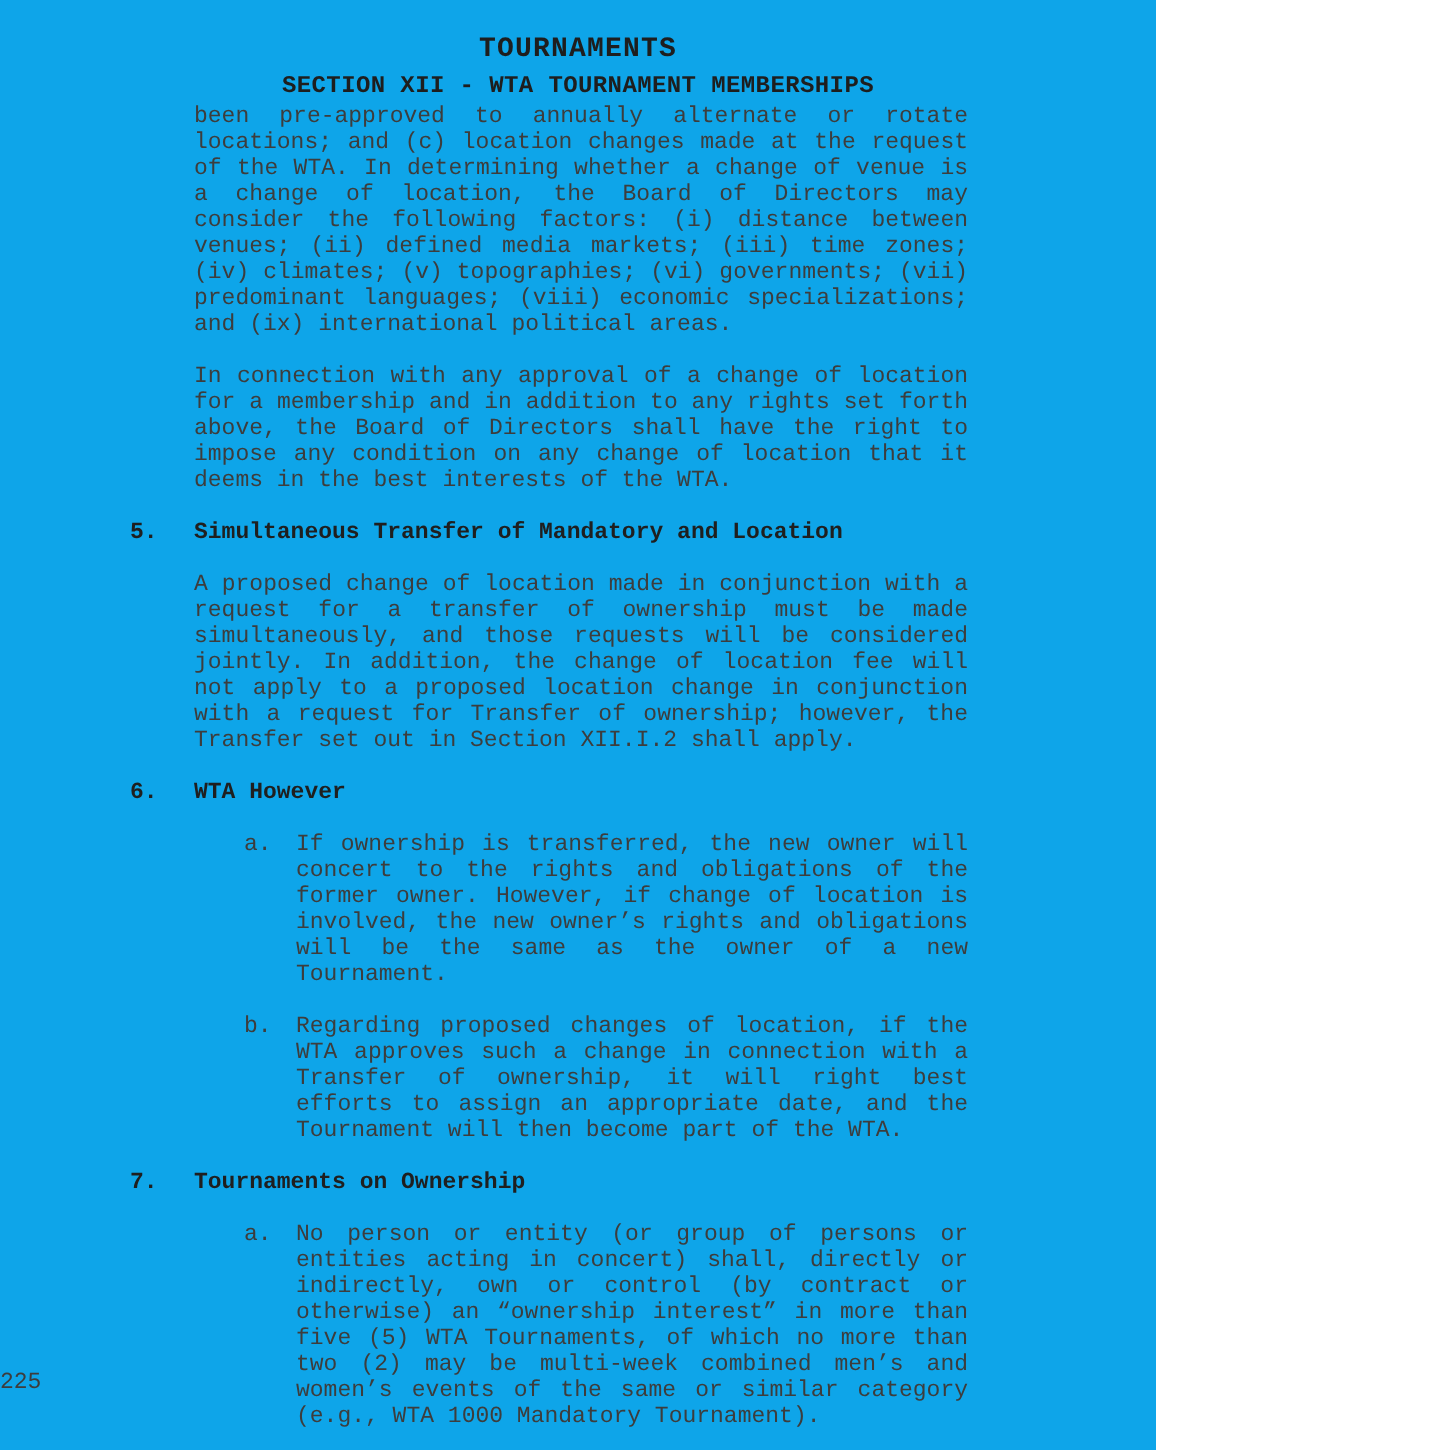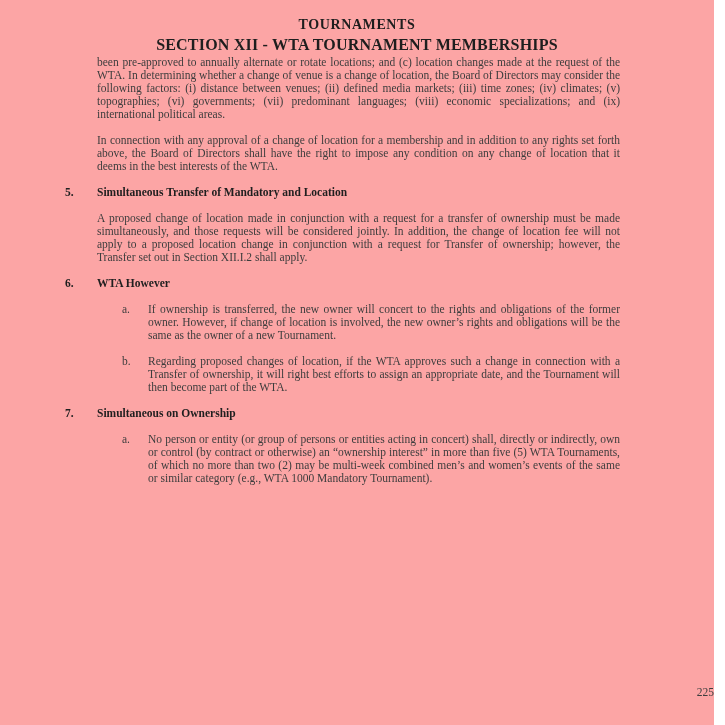--- a/index.html
+++ b/index.html
@@ -2,41 +2,41 @@
 <html><head>
 <meta charset="utf-8">
 <style>
   html, body {
     margin: 0;
     padding: 0;
     background: #ffffff;
   }
   .page {
     position: relative;
-    width: 714px;
+    width: 578px;
     height: 725px;
-    background: #fca5a5;
-    font-family: Liberation Serif, serif;
+    background: #0ea5e9;
+    font-family: Liberation Mono, monospace;
     color: #3d3d3d;
     overflow: hidden;
     box-sizing: border-box;
   }
   .doc-header {
     padding-top: 17px;
     text-align: center;
     color: #1e1e1e;
   }
   .doc-title {
     font-size: 14px;
     font-weight: bold;
     letter-spacing: 0.6px;
   }
   .doc-subtitle {
     margin-top: 3px;
-    font-size: 16px;
+    font-size: 12px;
     font-weight: bold;
     letter-spacing: 0.2px;
   }
   .doc-body {
     margin: 2px 94px 0 65px;
     font-size: 11.5px;
     line-height: 13px;
     text-align: justify;
   }
   .para {
@@ -70,21 +70,21 @@
     text-align: justify;
   }
   .item-body p:last-child {
     margin-bottom: 0;
   }
   .page-number {
     position: absolute;
     left: 0;
     right: 0;
     bottom: 27px;
-    text-align: right;
+    text-align: left;
     font-size: 11.5px;
     color: #3d3d3d;
   }
 </style>
 </head>
 <body>
 
 <div class="page">
 
   <div class="doc-header">
@@ -115,21 +115,21 @@
     </div>
     <div class="item">
       <span class="item-label">b.</span>
       <div class="item-body">
         <p>Regarding proposed changes of location, if the WTA approves such a change in connection with a Transfer of ownership, it will right best efforts to assign an appropriate date, and the Tournament will then become part of the WTA.</p>
       </div>
     </div>
 
     <div class="section-heading">
       <span class="sec-num">7.</span>
-      <span class="sec-title">Simultaneous on Ownership</span>
+      <span class="sec-title">Tournaments on Ownership</span>
     </div>
     <div class="item">
       <span class="item-label">a.</span>
       <div class="item-body">
         <p>No person or entity (or group of persons or entities acting in concert) shall, directly or indirectly, own or control (by contract or otherwise) an “ownership interest” in more than five (5) WTA Tournaments, of which no more than two (2) may be multi-week combined men’s and women’s events of the same or similar category (e.g., WTA 1000 Mandatory Tournament).</p>
       </div>
     </div>
 
   </div>
 

